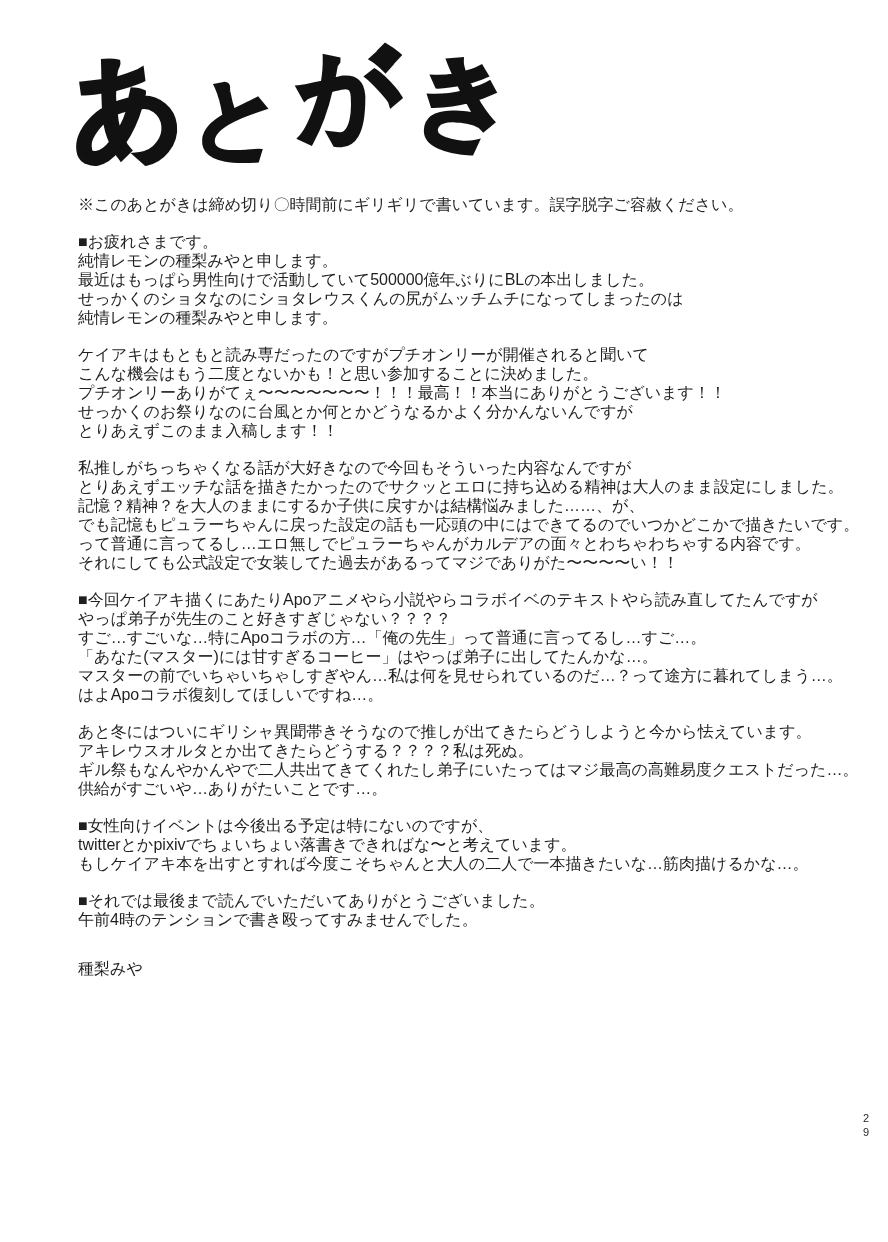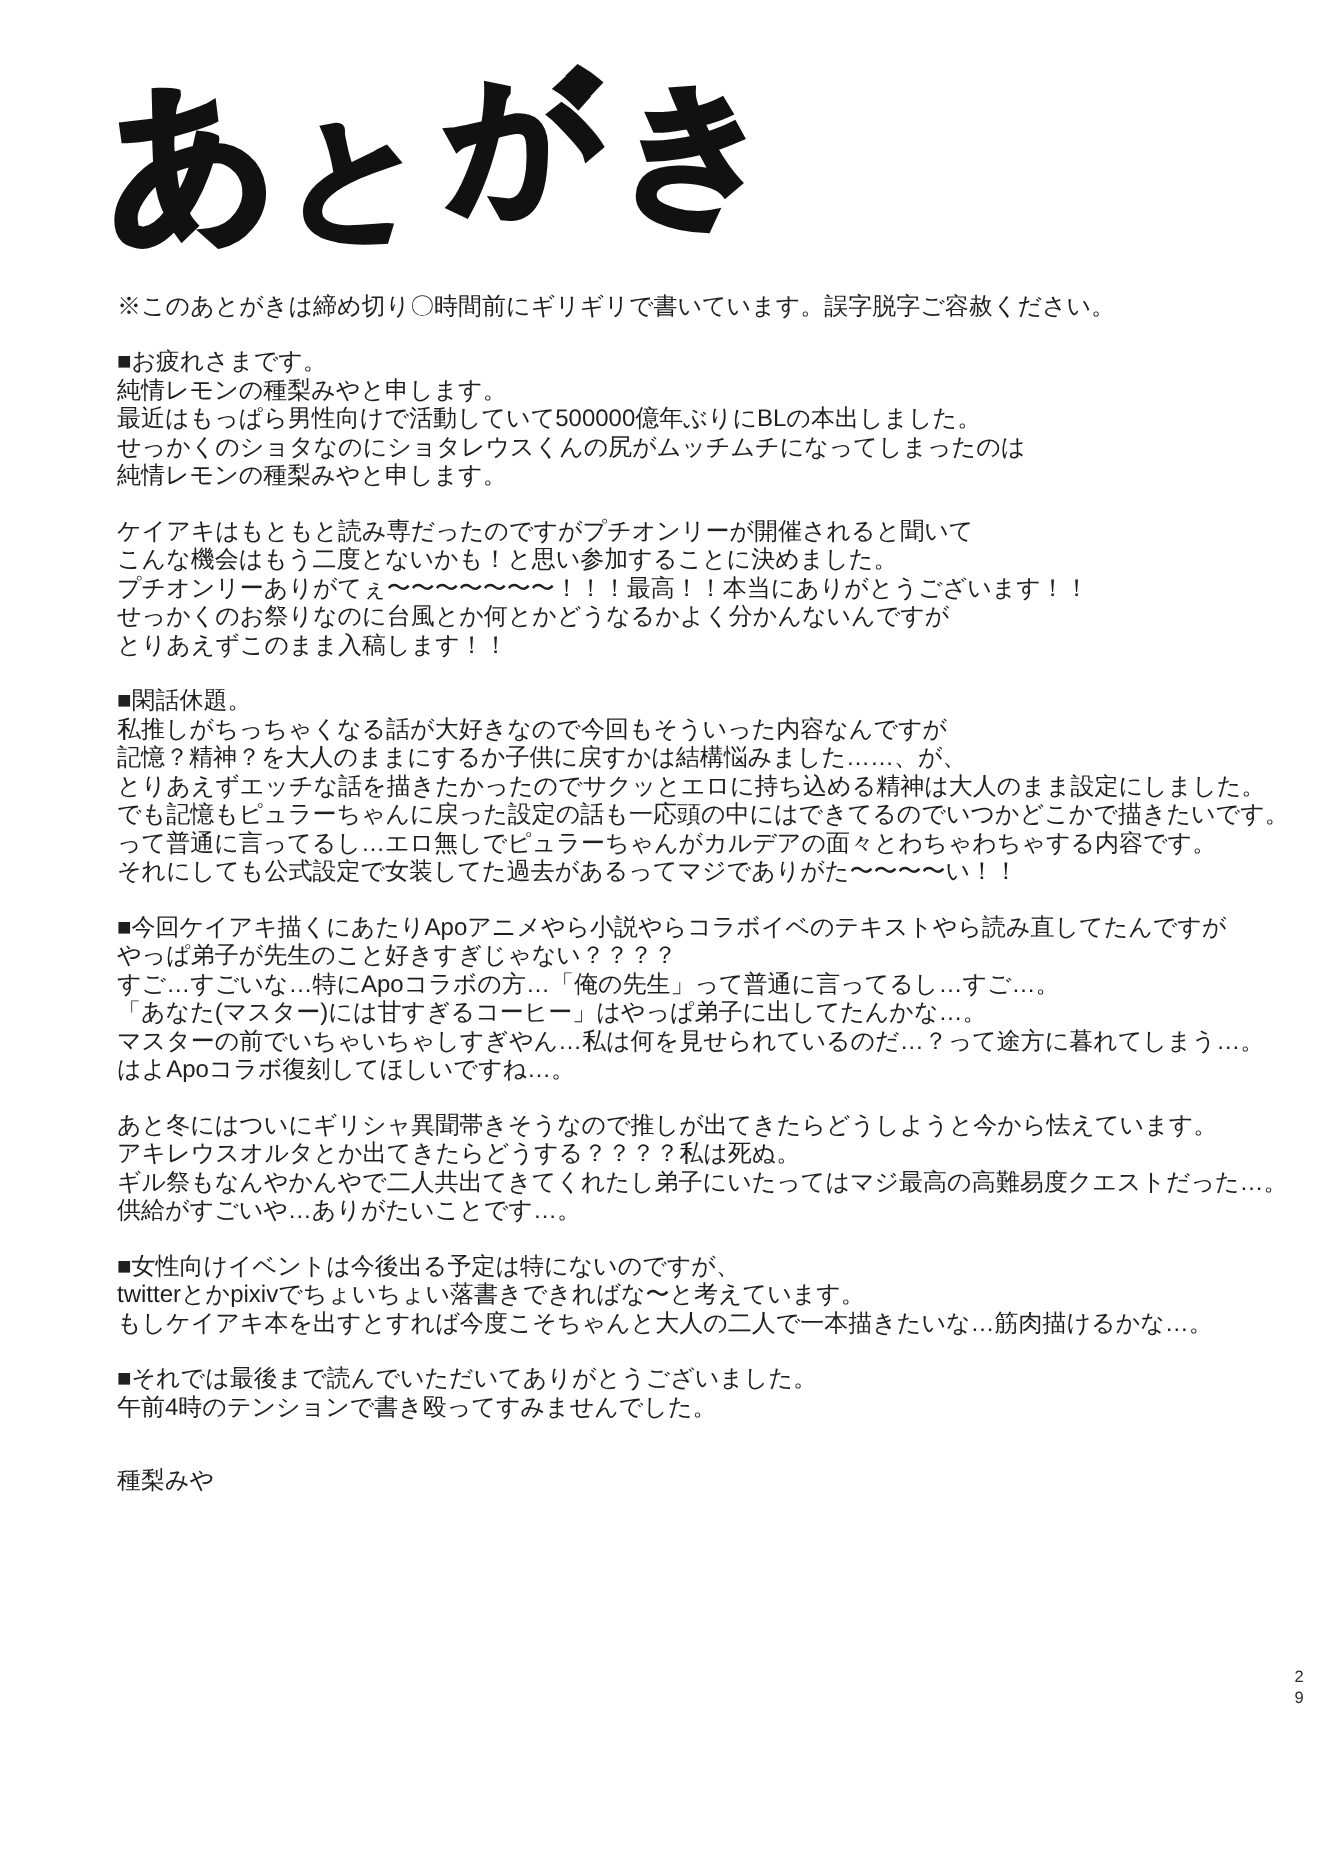--- a/index.html
+++ b/index.html
@@ -93,24 +93,23 @@
 
     <div class="section">
       <div class="line">ケイアキはもともと読み専だったのですがプチオンリーが開催されると聞いて</div>
       <div class="line">こんな機会はもう二度とないかも！と思い参加することに決めました。</div>
       <div class="line">プチオンリーありがてぇ〜〜〜〜〜〜〜！！！最高！！本当にありがとうございます！！</div>
       <div class="line">せっかくのお祭りなのに台風とか何とかどうなるかよく分かんないんですが</div>
       <div class="line">とりあえずこのまま入稿します！！</div>
     </div>
 
     <div class="section">
-      <div class="line">■閑話休題。</div>
       <div class="line">私推しがちっちゃくなる話が大好きなので今回もそういった内容なんですが</div>
+      <div class="line">とりあえずエッチな話を描きたかったのでサクッとエロに持ち込める精神は大人のまま設定にしました。</div>
       <div class="line">記憶？精神？を大人のままにするか子供に戻すかは結構悩みました……、が、</div>
-      <div class="line">とりあえずエッチな話を描きたかったのでサクッとエロに持ち込める精神は大人のまま設定にしました。</div>
       <div class="line">でも記憶もピュラーちゃんに戻った設定の話も一応頭の中にはできてるのでいつかどこかで描きたいです。</div>
       <div class="line">って普通に言ってるし…エロ無しでピュラーちゃんがカルデアの面々とわちゃわちゃする内容です。</div>
       <div class="line">それにしても公式設定で女装してた過去があるってマジでありがた〜〜〜〜い！！</div>
     </div>
 
     <div class="section">
       <div class="line">■今回ケイアキ描くにあたりApoアニメやら小説やらコラボイベのテキストやら読み直してたんですが</div>
       <div class="line">やっぱ弟子が先生のこと好きすぎじゃない？？？？</div>
       <div class="line">すご…すごいな…特にApoコラボの方…「俺の先生」って普通に言ってるし…すご…。</div>
       <div class="line">「あなた(マスター)には甘すぎるコーヒー」はやっぱ弟子に出してたんかな…。</div>

